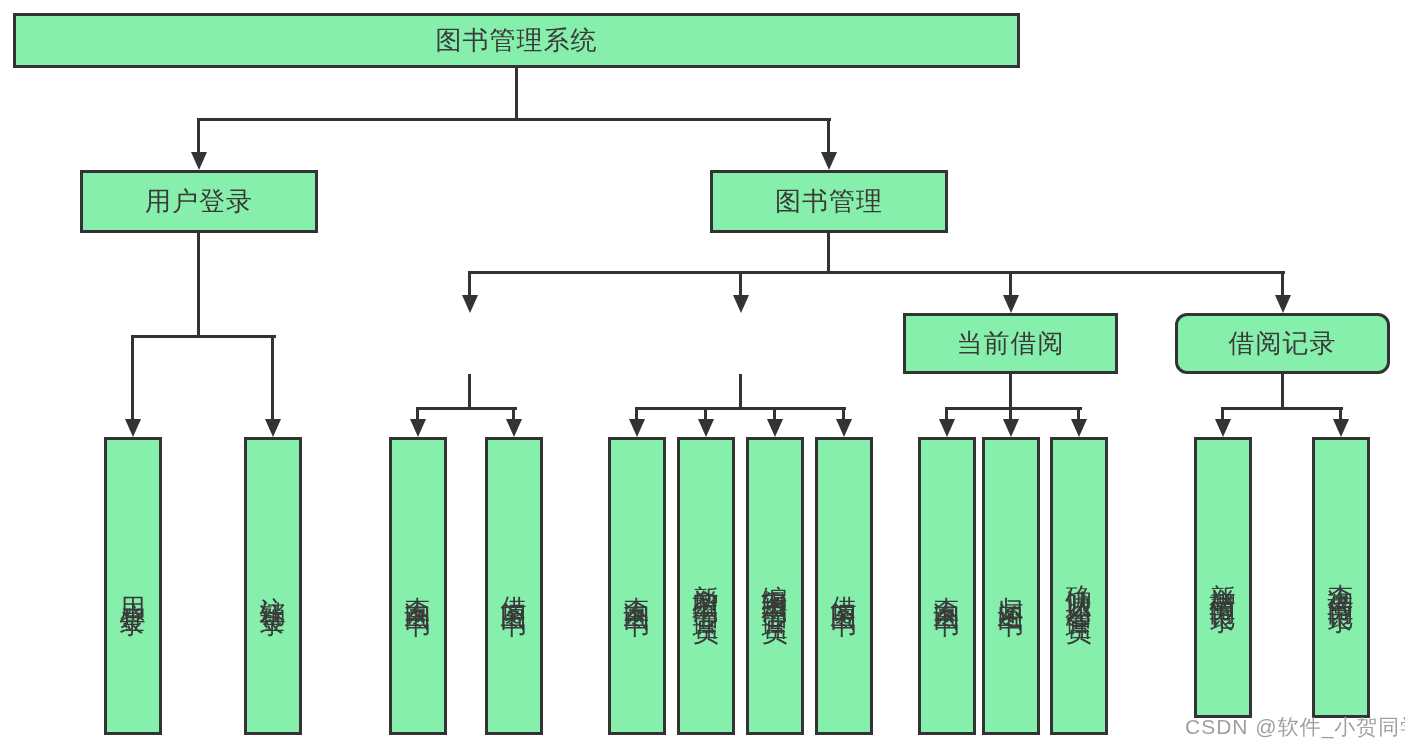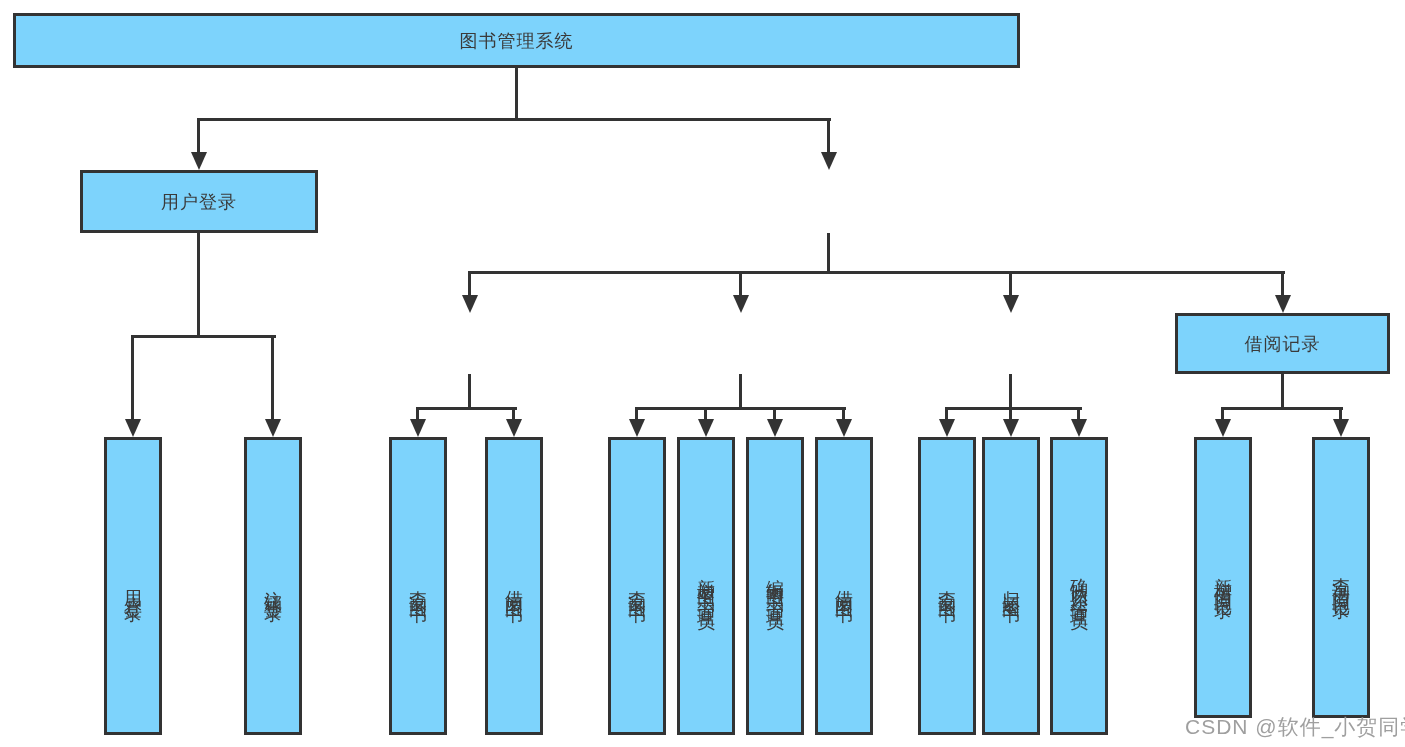--- a/index.html
+++ b/index.html
@@ -14,26 +14,26 @@
     width: 1405px;
     height: 747px;
     background: var(--bg);
     font-family: "Liberation Sans", "DejaVu Sans", sans-serif;
     overflow: hidden;
   }
   .box {
     position: absolute;
     box-sizing: border-box;
     border: 3px solid var(--line);
-    background: #7dd3fc;
+    background: #86efac;
     display: flex;
     align-items: center;
     justify-content: center;
     color: var(--text);
-    font-size: 18px;
+    font-size: 26px;
     letter-spacing: 1px;
     white-space: nowrap;
   }
   .vbox span {
     writing-mode: vertical-rl;
     text-orientation: mixed;
     letter-spacing: 5px;
     line-height: 1;
     white-space: normal;
   }
@@ -62,22 +62,28 @@
 
 <div id="canvas">
 
   <div class="box" style="left:13px; top:13px; width:1007px; height:55px;">
     <span>图书管理系统</span>
   </div>
 
   <div class="box" style="left:80px; top:170px; width:238px; height:63px;">
     <span>用户登录</span>
   </div>
+  <div class="box" style="left:710px; top:170px; width:238px; height:63px;">
+    <span>图书管理</span>
+  </div>
 
-  <div class="box" style="left:1175px; top:313px; width:215px; height:61px;">
+  <div class="box" style="left:903px; top:313px; width:215px; height:61px;">
+    <span>当前借阅</span>
+  </div>
+  <div class="box" style="left:1175px; top:313px; width:215px; height:61px;border-radius:12px;">
     <span>借阅记录</span>
   </div>
 
   <div class="box vbox" style="left:104px; top:437px; width:58px; height:298px;">
     <span>用户登录</span>
   </div>
   <div class="box vbox" style="left:244px; top:437px; width:58px; height:298px;">
     <span>注销登录</span>
   </div>
 

